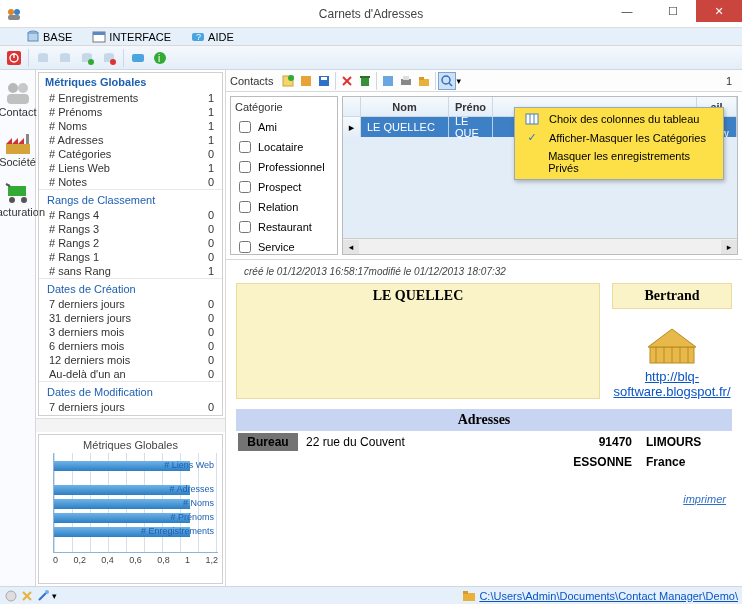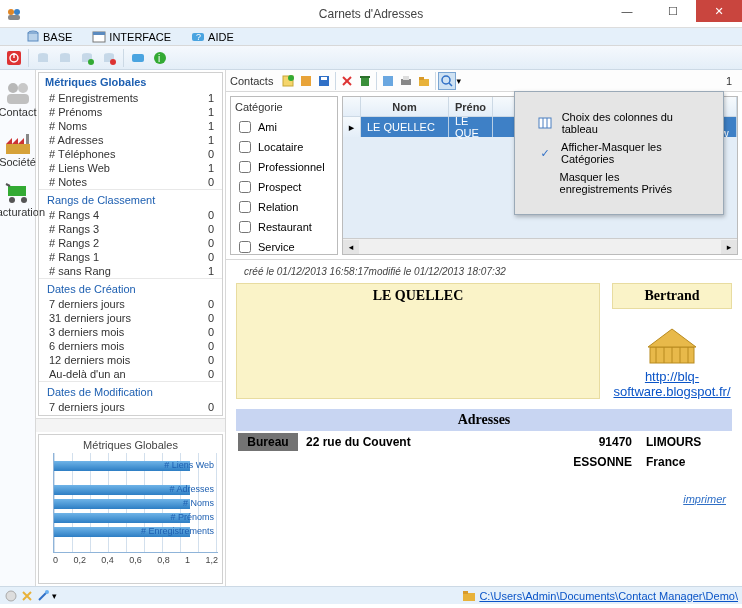--- a/index.html
+++ b/index.html
@@ -56,21 +56,21 @@
   .gridpane { flex:1; position:relative; margin:4px 4px 4px 0; border:1px solid #bbb; background:#e3edf7; overflow:hidden;}
   .ghead { display:flex; height:20px; background:#eef4fa; border-bottom:1px solid #ccd9e5;}
   .gcell { border-right:1px solid #ccd9e5; display:flex; align-items:center; justify-content:center; font-weight:bold; font-size:11px; color:#333; background:linear-gradient(#f6fafd,#e4eef8);}
   .grow { display:flex; height:20px;}
   .grow .dc { border-right:1px solid #b8cfe5; display:flex; align-items:center; padding:0 6px; font-size:11px;}
   .grow.sel .dc { background:#3e80c6; color:#fff;}
   .rowptr { width:18px; display:flex; align-items:center; justify-content:center; background:linear-gradient(#f6fafd,#e4eef8); border-right:1px solid #ccd9e5;}
   .hscroll { position:absolute; bottom:0; left:0; right:0; height:16px; background:#f0f0f0; border-top:1px solid #ccc; display:flex; align-items:center;}
   .hscroll .sbtn { width:16px; height:14px; background:#e4e4e4; display:flex; align-items:center; justify-content:center; font-size:9px;}
   
-  .dmenu { position:absolute; top:21px; right:18px; width:210px; background:#e5e5e5; border:1px solid #9aa9b7; box-shadow:1px 2px 4px rgba(0,0,0,.25); z-index:20; padding:16px;}
+  .dmenu { position:absolute; top:37px; right:18px; width:210px; background:#fde047; border:1px solid #9aa9b7; box-shadow:1px 2px 4px rgba(0,0,0,.25); z-index:20; padding:2px;}
   .dmenu .dm { display:flex; align-items:center; gap:8px; padding:3px 6px; font-size:11px;}
   .dmenu .dm .ck { width:18px; display:flex; justify-content:center;}
   
   .detail { flex:1; overflow:auto; padding:6px 10px 4px; background:#fff;}
   .stamps { display:flex; justify-content:flex-start; font-size:10px; font-style:italic; color:#444; padding:0 8px 6px;}
   .namehdr { display:flex; gap:12px;}
   .nmcell { flex:1; text-align:center; font:bold 14px "Times New Roman",serif; background:#faf3c8; padding:4px 0; border:1px solid #e8dca0;}
   .imgbox { width:60px; height:50px; margin:8px auto 2px;}
   .link { color:#0a54c7; text-align:center; text-decoration:underline; font-size:13px;}
   .addrhdr { font:bold 14px "Times New Roman",serif; background:#c8d5f2; text-align:center; padding:3px 0; margin-top:10px;}
@@ -234,21 +234,21 @@
         </div>
       <div class="mrow">
           <span># Noms</span>
           <span>1</span>
         </div>
       <div class="mrow">
           <span># Adresses</span>
           <span>1</span>
         </div>
       <div class="mrow">
-          <span># Téléphones</span>
+          <span># Catégories</span>
           <span>0</span>
         </div>
       <div class="mrow">
           <span># Liens Web</span>
           <span>1</span>
         </div>
       <div class="mrow">
           <span># Notes</span>
           <span>0</span>
         </div>
@@ -490,21 +490,21 @@
               </svg>
           </div>
           <div class="link">http://blq-software.blogspot.fr/</div>
         </div>
       </div>
       <div class="addrhdr">Adresses</div>
       <table class="addrtab">
         <tbody>
             <tr>
           <td class="lbl" style="width:60px;">Bureau</td>
-          <td style="font-weight:bold;margin-top:24px;">22 rue du Couvent</td>
+          <td style="font-weight:normal;margin-top:24px;">22 rue du Couvent</td>
           <td style="font-weight:bold; text-align:right; width:70px;">91470</td>
           <td style="font-weight:bold; width:90px;">LIMOURS</td>
         </tr>
         <tr>
           <td></td>
               <td></td>
           <td style="font-weight:bold; text-align:right;">ESSONNE</td>
           <td style="font-weight:bold;">France</td>
         </tr>
       </tbody>

